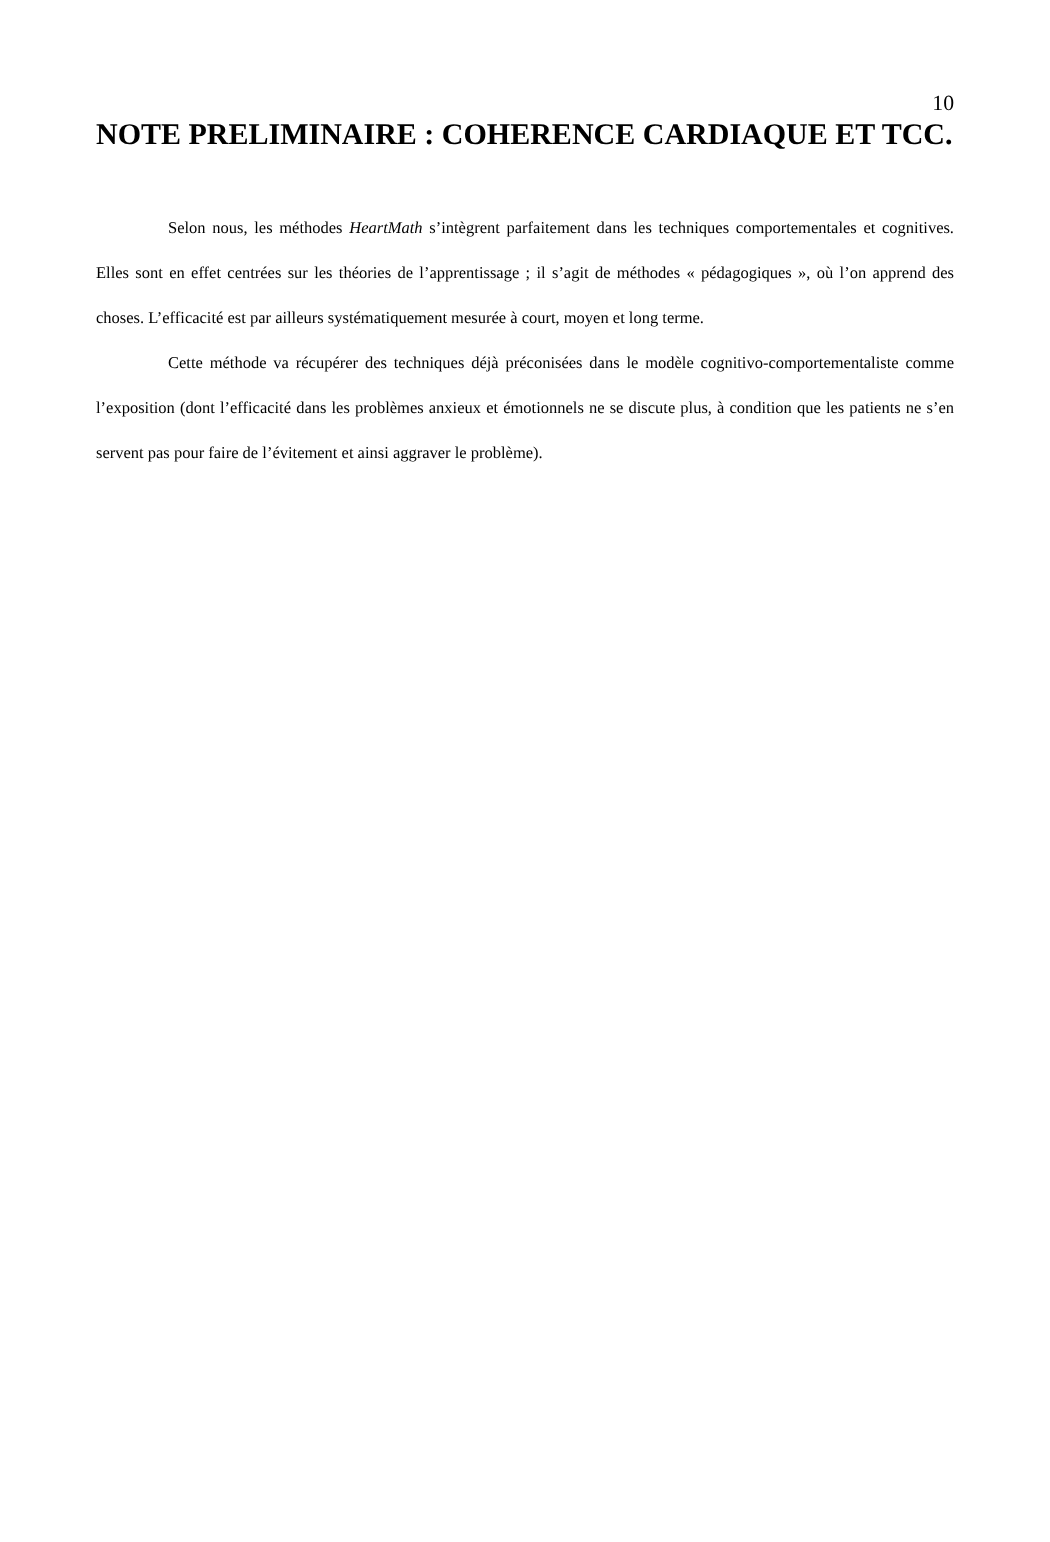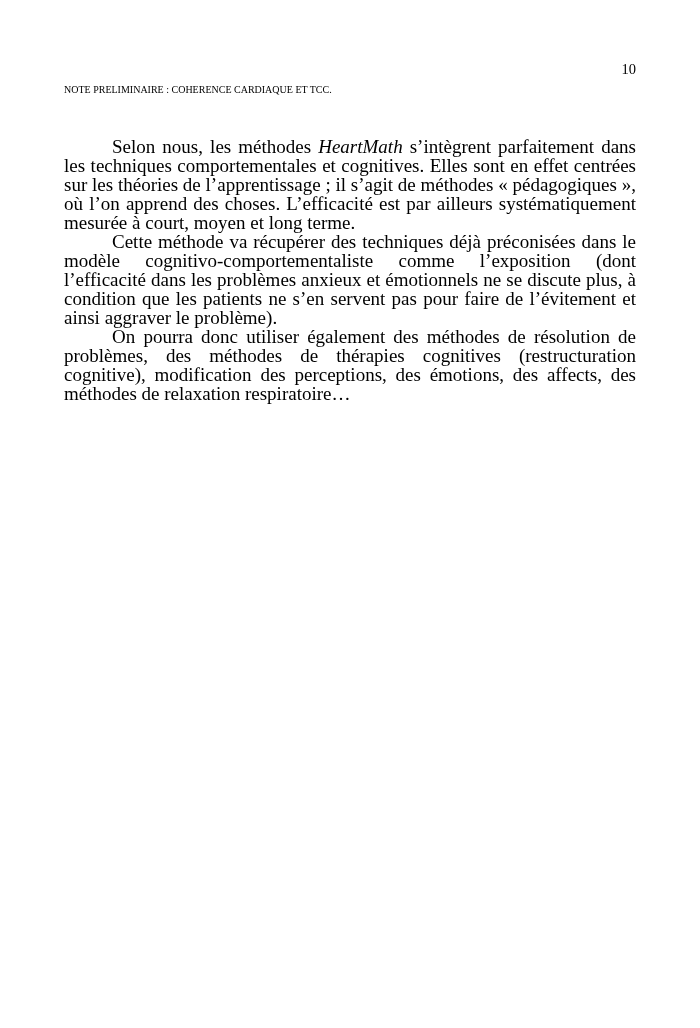--- a/index.html
+++ b/index.html
@@ -19,50 +19,49 @@
       position: absolute;
       top: 60px;
       right: 64px;
       font-size: 14.5px;
       line-height: 18px;
     }
     .doc-title {
       position: absolute;
       top: 81px;
       left: 64px;
-      font-size: 10px;
-      font-weight: normal;
+      font-size: 20px;
+      font-weight: bold;
       line-height: 18px;
       margin: 0;
     }
     .body-text {
       position: absolute;
       top: 137px;
       left: 64px;
       width: 572px;
     }
     .para {
       margin: 0;
-      font-size: 19px;
-      line-height: 19px;
+      font-size: 11px;
+      line-height: 30px;
       text-align: justify;
       text-indent: 48px;
     }
     .para em {
       font-style: italic;
     }
   </style>
 </head>
 <body>
 
 <div>
   <div class="page-number">10</div>
 
   <h1 class="doc-title">NOTE PRELIMINAIRE : COHERENCE CARDIAQUE ET TCC.</h1>
 
   <div class="body-text">
     <p class="para"><span>Selon nous, les méthodes </span><em>HeartMath</em><span> s’intègrent parfaitement dans les techniques comportementales et cognitives. Elles sont en effet centrées sur les théories de l’apprentissage ; il s’agit de méthodes « pédagogiques », où l’on apprend des choses. L’efficacité est par ailleurs systématiquement mesurée à court, moyen et long terme.</span></p>
 
     <p class="para">Cette méthode va récupérer des techniques déjà préconisées dans le modèle cognitivo-comportementaliste comme l’exposition (dont l’efficacité dans les problèmes anxieux et émotionnels  ne se discute plus, à condition que les patients ne s’en servent pas pour faire de l’évitement et ainsi aggraver le problème).</p>
 
-    <p class="para">On pourra donc utiliser également des méthodes de résolution de problèmes, des méthodes de thérapies cognitives (restructuration cognitive), modification des perceptions, des émotions, des affects, des méthodes de relaxation respiratoire…</p>
   </div>
 </div>
 
 </body></html>

